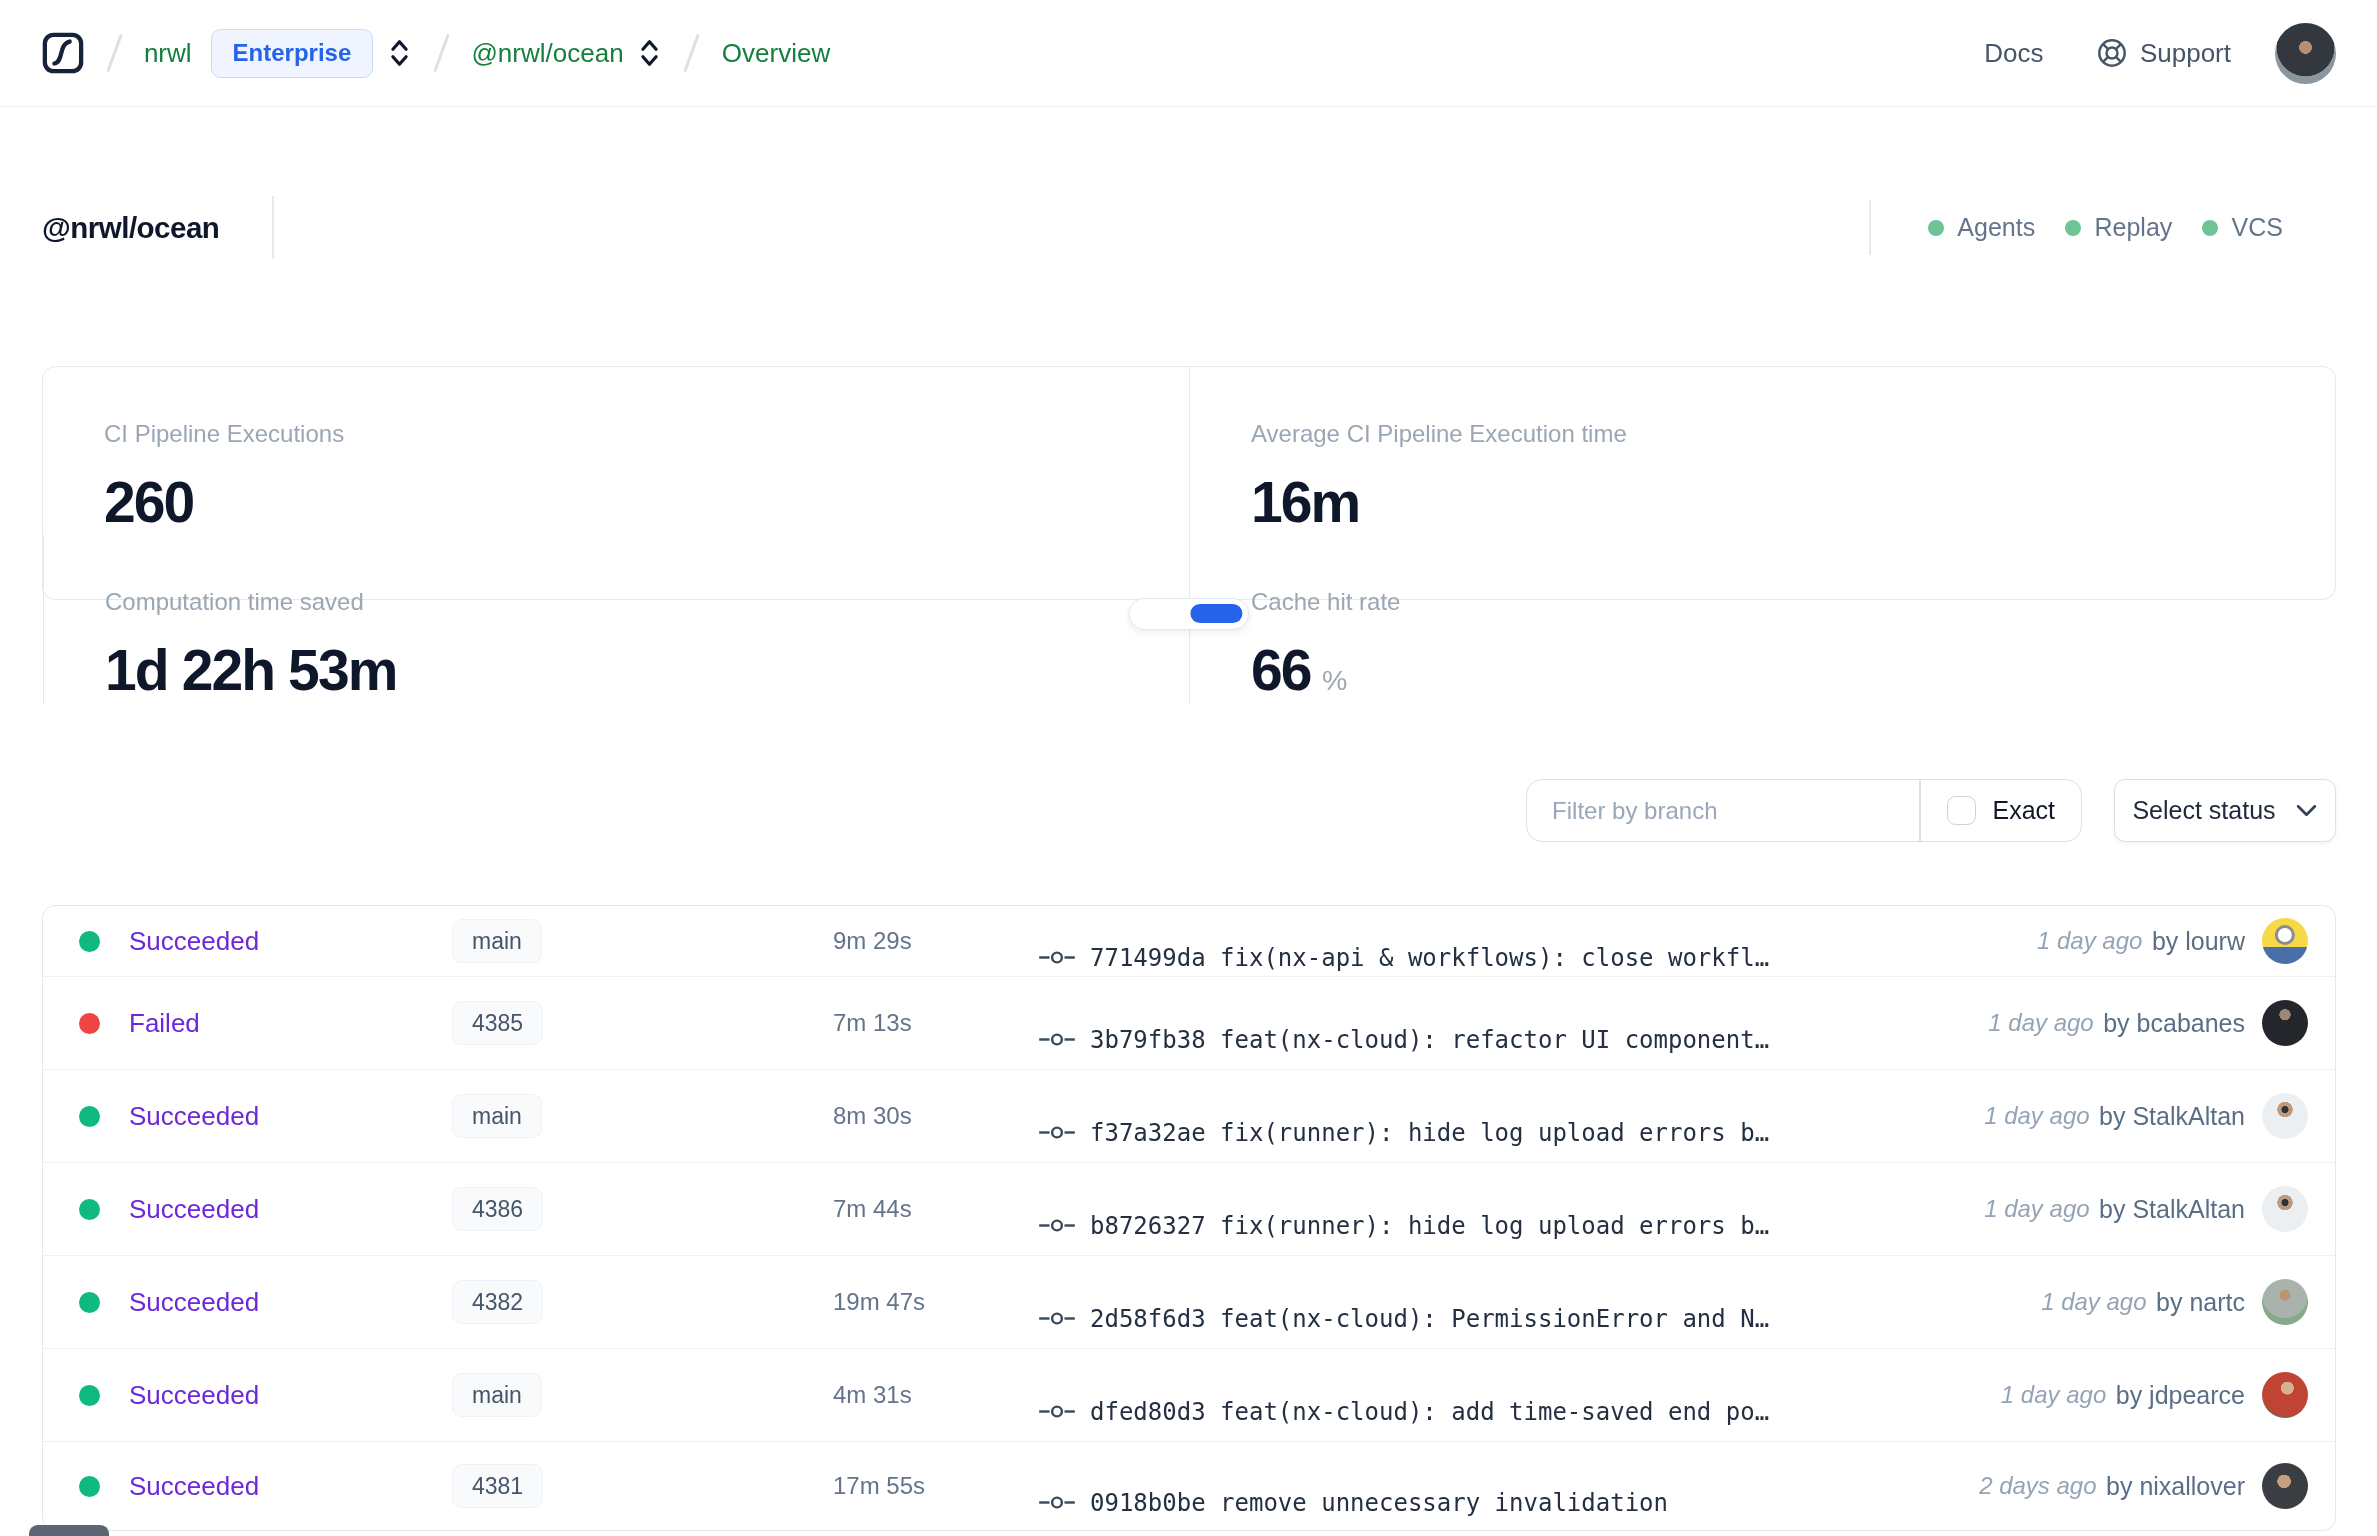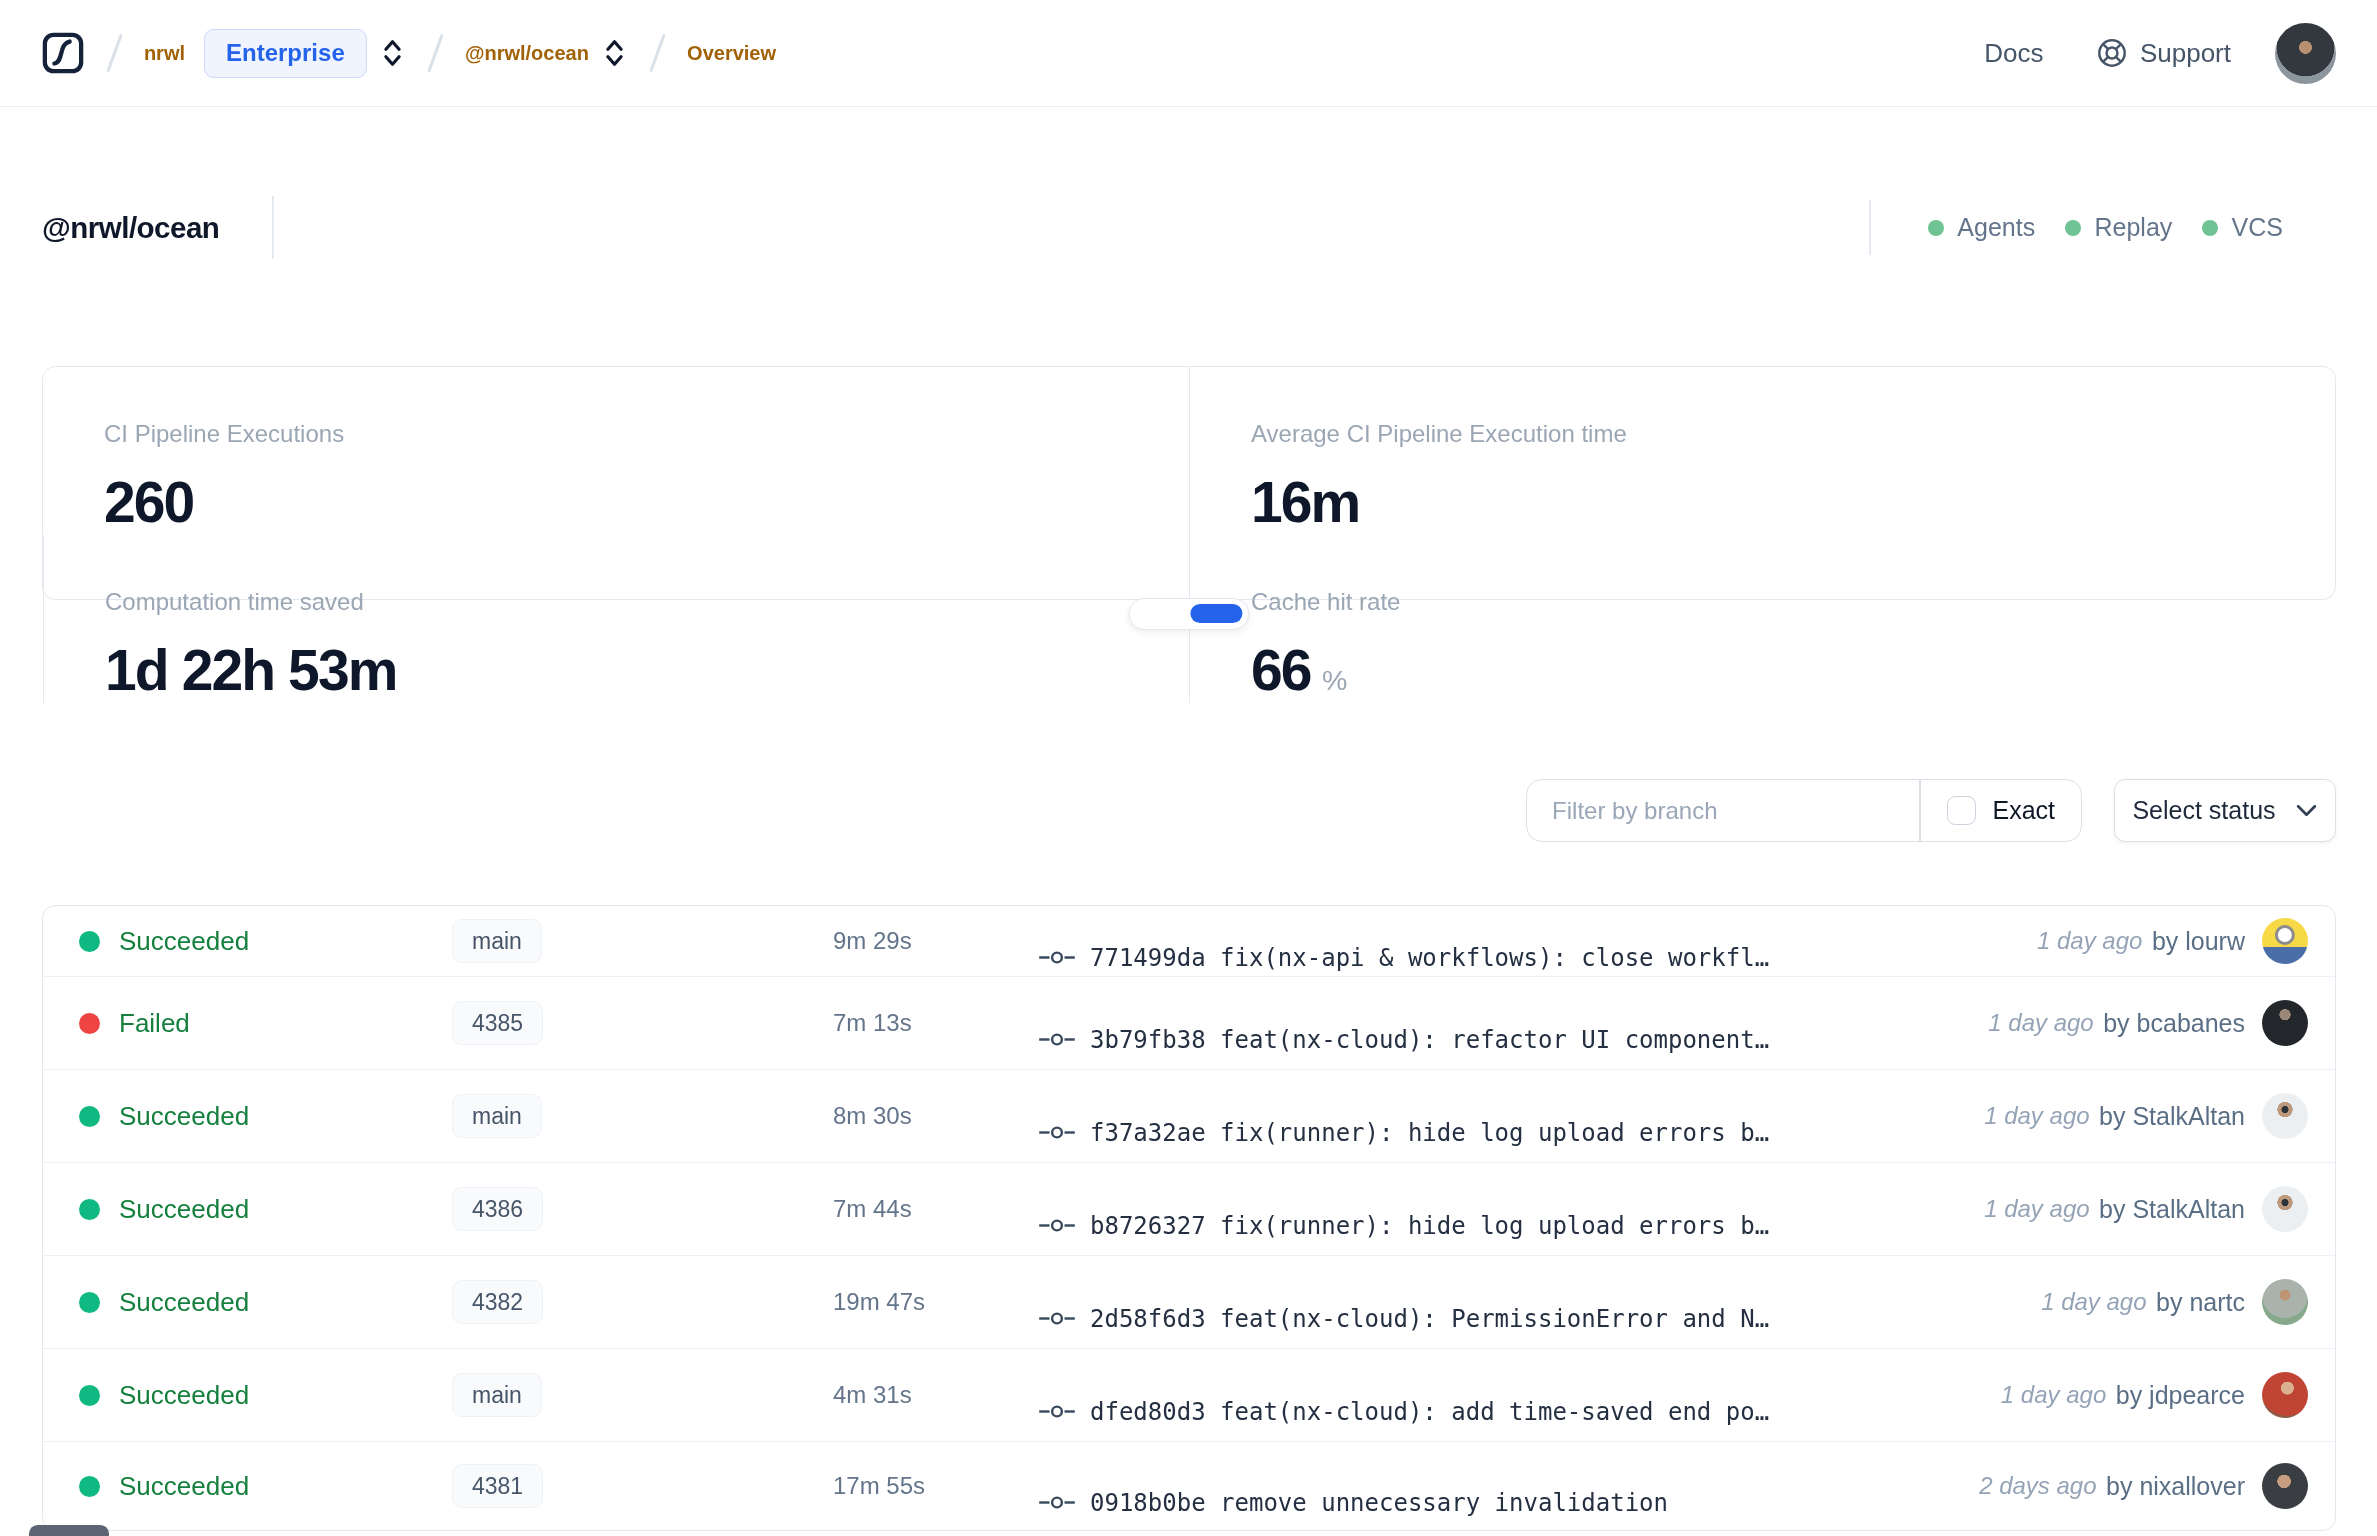--- a/index.html
+++ b/index.html
@@ -5,21 +5,21 @@
   * { margin:0; padding:0; box-sizing:border-box; }
   html,body { width:2378px; height:1537px; overflow:hidden; background:#ffffff;
     font-family:"Liberation Sans", sans-serif; color:#0f172a; }
 
   
   .navbar { height:107px; display:flex; align-items:center; padding:0 42px;
     border-bottom:1.9px solid #eceff3; background:#fff; }
   .crumb-slash { width:2.9px; height:40px; background:#dbe1e8; transform:rotate(20deg);
     border-radius:1.9px; margin:0 28.5px; flex:none; }
   .logo-box { width:42px; height:42px; flex:none; }
-  .crumb-text { font-size:20px; font-weight:700; color:#a16207; white-space:nowrap; }
+  .crumb-text { font-size:26px; font-weight:400; color:#15803d; white-space:nowrap; }
   .ent-badge { margin-left:19px; padding:9.5px 21px; border-radius:9.5px; background:#eff4ff;
     border:1.9px solid #cdd9f8; color:var(--accent); font-size:24px; font-weight:600; }
   .sel-chevrons { margin-left:13.3px; width:25px; height:32px; flex:none; cursor:pointer; }
   .nav-right { margin-left:auto; display:flex; align-items:center;gap:8px; }
   .nav-link { font-size:26px; font-weight:500; color:#475569; cursor:pointer; }
   .support { display:flex; align-items:center; gap:12.4px; margin-left:44px; }
   .avatar-nav { width:61px; height:61px; border-radius:50%; margin-left:36px;
     position:relative; overflow:hidden; flex:none; cursor:pointer; }
 
   
@@ -78,21 +78,21 @@
   .cipe-table { margin:63px 42px 0; border:1.9px solid #e2e8f0; border-radius:13.3px;
     background:#fff; overflow:hidden; }
   .cipe-row { height:93px; display:flex; align-items:center; padding:0 27px 0 36px; cursor:pointer; }
   .cipe-row:first-of-type { height:70px; }
   .cipe-row:nth-of-type(7) { height:89px; }
   .cipe-row + .cipe-row { border-top:1.9px solid #eef1f5; }
   .c-status { width:373px; display:flex; align-items:center; gap:19px; }
   .status-dot { width:21px; height:21px; border-radius:50%; flex:none; }
   .st-succeeded .status-dot { background:var(--success); }
   .st-failed .status-dot { background:var(--danger); }
-  .status-label { font-size:26px; font-weight:500; color:#15803d; }
+  .status-label { font-size:26px; font-weight:500; color:#6d28d9;margin-left:10px; }
   .c-branch { width:381px; }
   .branch-badge { display:inline-block; background:#f8fafc; border:1.9px solid #eef2f7;
     border-radius:9.5px; padding:7.6px 19px; font-size:23px; color:#475569; }
   .c-duration { width:206px; font-size:24px; color:#64748b; }
   .c-commit { flex:1; display:flex; align-items:center; gap:15px; overflow:hidden;margin-top:33px; }
   .commit-icon { flex:none; }
   .commit-text { font-family:"DejaVu Sans Mono","Liberation Mono",monospace; font-size:24px;
     color:#243042; white-space:nowrap; overflow:hidden; }
   .c-author { margin-left:auto; display:flex; align-items:center; flex:none; }
   .time-ago { font-size:24px; font-style:italic; color:#95a3b6; }

